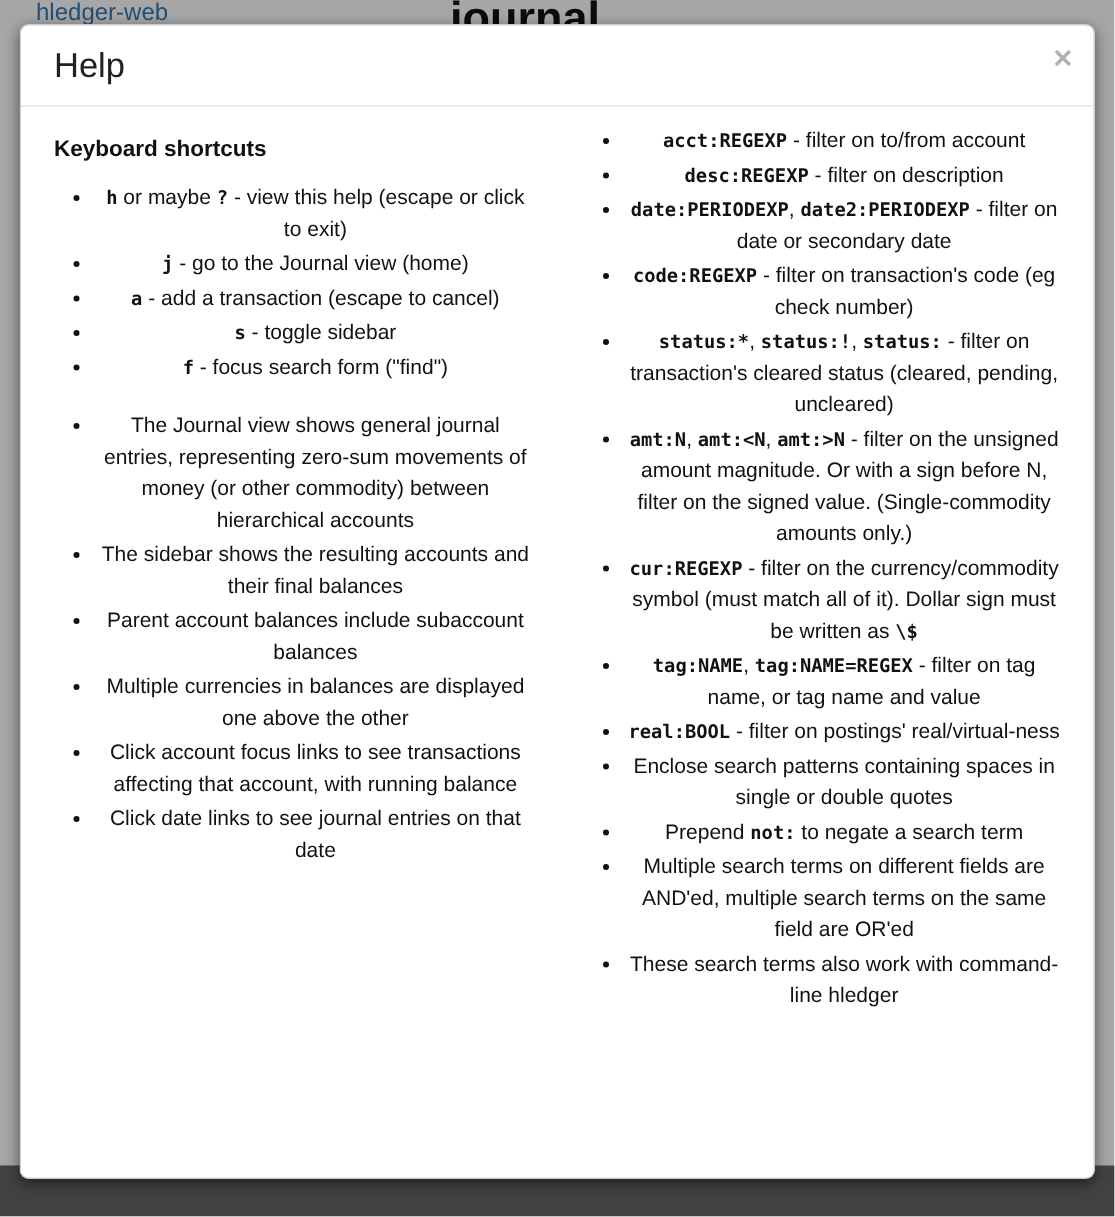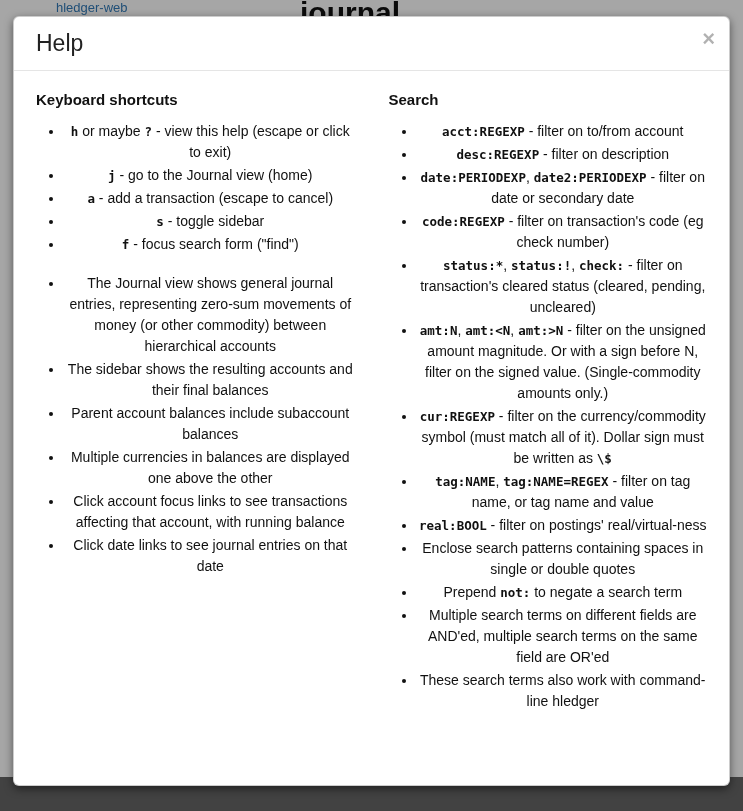--- a/index.html
+++ b/index.html
@@ -14,24 +14,23 @@
   
   .page-behind {
     position: absolute;
     inset: 0;
     background: #ffffff;
   }
   .brand-link {
     position: absolute;
     top: 0px;
     left: 24px;
-    font-size: 13px;
+    font-size: 16px;
     color: #337ab7;
     text-decoration: none;
-    margin-left: 32px;
   }
   .journal-heading {
     position: absolute;
     top: -4px;
     left: 300px;
     font-size: 30px;
     font-weight: bold;
     color: #111111;
     white-space: nowrap;
   }
@@ -155,27 +154,26 @@
         <ul class="help-list">
           <li>The Journal view shows general journal entries, representing zero-sum movements of money (or other commodity) between hierarchical accounts</li>
           <li>The sidebar shows the resulting accounts and their final balances</li>
           <li>Parent account balances include subaccount balances</li>
           <li>Multiple currencies in balances are displayed one above the other</li>
           <li>Click account focus links to see transactions affecting that account, with running balance</li>
           <li>Click date links to see journal entries on that date</li>
         </ul>
       </div>
     <div class="help-col">
-        <h3 class="section-heading">Search</h3>
         <ul class="help-list">
           <li><code>acct:REGEXP</code> - filter on to/from account</li>
           <li><code>desc:REGEXP</code> - filter on description</li>
           <li><code>date:PERIODEXP</code>, <code>date2:PERIODEXP</code> - filter on date or secondary date</li>
           <li><code>code:REGEXP</code> - filter on transaction's code (eg check number)</li>
-          <li><code>status:*</code>, <code>status:!</code>, <code>check:</code> - filter on transaction's cleared status (cleared, pending, uncleared)</li>
+          <li><code>status:*</code>, <code>status:!</code>, <code>status:</code> - filter on transaction's cleared status (cleared, pending, uncleared)</li>
           <li><code>amt:N</code>, <code>amt:&lt;N</code>, <code>amt:&gt;N</code> - filter on the unsigned amount magnitude. Or with a sign before N, filter on the signed value. (Single-commodity amounts only.)</li>
           <li><code>cur:REGEXP</code> - filter on the currency/commodity symbol (must match all of it). Dollar sign must be written as <code>\$</code></li>
           <li><code>tag:NAME</code>, <code>tag:NAME=REGEX</code> - filter on tag name, or tag name and value</li>
           <li><code>real:BOOL</code> - filter on postings' real/virtual-ness</li>
           <li>Enclose search patterns containing spaces in single or double quotes</li>
           <li>Prepend <code>not:</code> to negate a search term</li>
           <li>Multiple search terms on different fields are AND'ed, multiple search terms on the same field are OR'ed</li>
           <li>These search terms also work with command-line hledger</li>
         </ul>
       </div>

